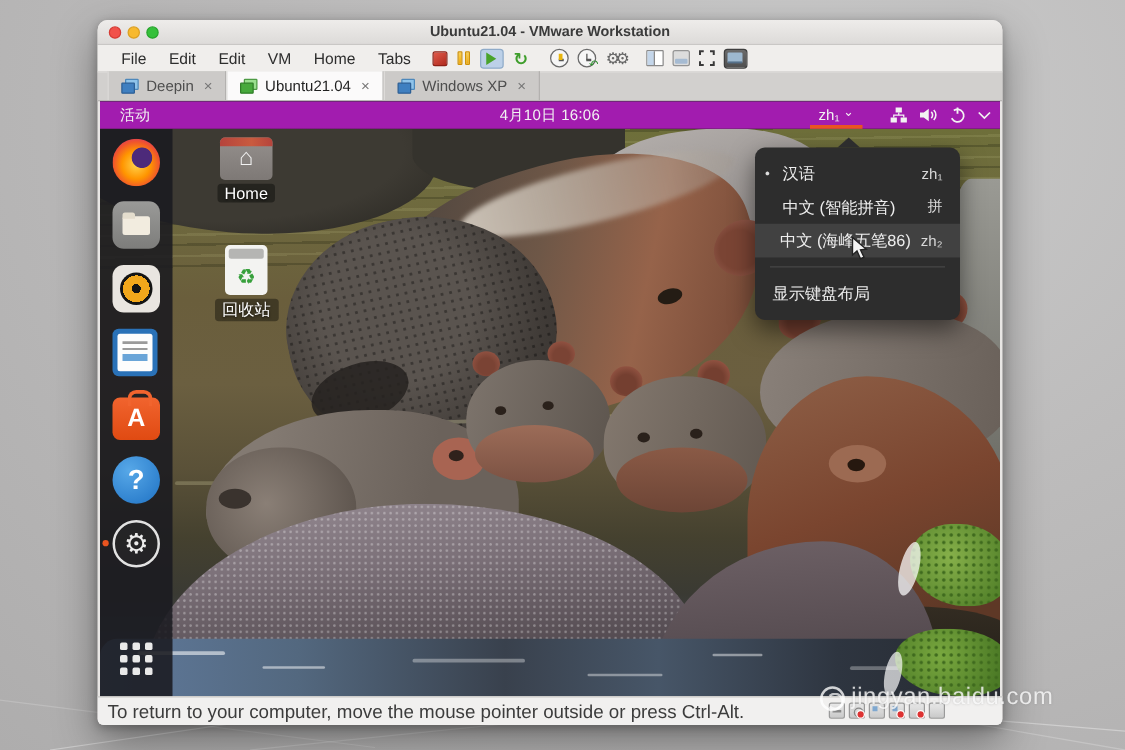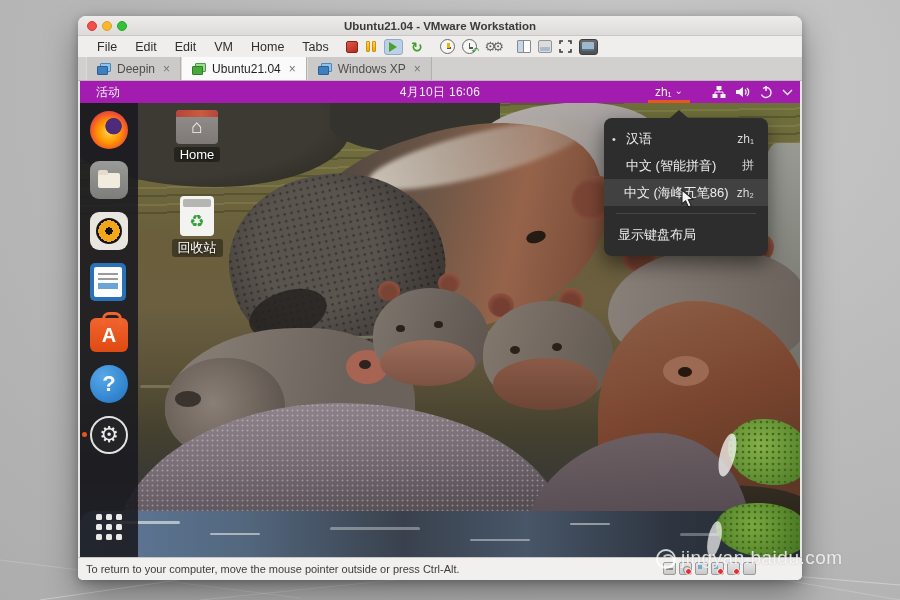--- a/index.html
+++ b/index.html
@@ -123,21 +123,21 @@
   .imrow .dot{ width:14px; margin-left:-6px; font-size:11px; color:#dedede;}
   .imrow .txt{ flex:1; white-space:nowrap; }
   .imrow .badge{ font-size:12px; color:#d8d8d8; margin-left:8px;}
   .imsep { height:1px; background:#474747; margin:7px 12px; }
   .imfooter { height:27px; display:flex; align-items:center; padding:0 14px; }
 
   .cursor { position:absolute; z-index:60; }
 
   
   .statusbar { height:23px; background:#f1f0ef; border-top:1px solid #c9c7c5; display:flex; align-items:center; position:relative;}
-  .status-msg { font-size:11px; color:#3c3c3c; padding-left:8px; }
+  .status-msg { font-size:15px; color:#3c3c3c; padding-left:8px; }
   .devicons { position:absolute; right:46px; top:4px; display:flex; gap:3px; }
   .dev { width:13px; height:13px; border:1px solid #9a9a9a; background:linear-gradient(180deg,#e8e8e8,#c9c9c9); border-radius:2px; position:relative;}
   .dev.r::after{ content:""; position:absolute; right:-1px; bottom:-1px; width:5px;height:5px;border-radius:50%;background:#d33; border:1px solid #fff;}
   .dev.cd::before{ content:""; position:absolute; left:2.5px; top:2.5px; width:6px;height:6px;border-radius:50%;border:1.5px solid #888;}
   .dev.hd::before{ content:""; position:absolute; left:2px; right:2px; top:5px; height:2px; background:#888;}
   .dev.net::before{ content:""; position:absolute; left:2px; top:2px; width:4px;height:4px;background:#7fa8d0;}
 
   .watermark { position:absolute; left:656px; top:547px; z-index:30; display:flex; align-items:flex-end; gap:5px;
     color:rgba(255,255,255,.78); font-size:19px; letter-spacing:.5px; text-shadow:0 0 2px rgba(120,120,120,.4); white-space:nowrap;}
   .wm-logo{ width:20px;height:20px;border:2px solid rgba(255,255,255,.78); border-radius:50%; position:relative; flex:0 0 auto;}

